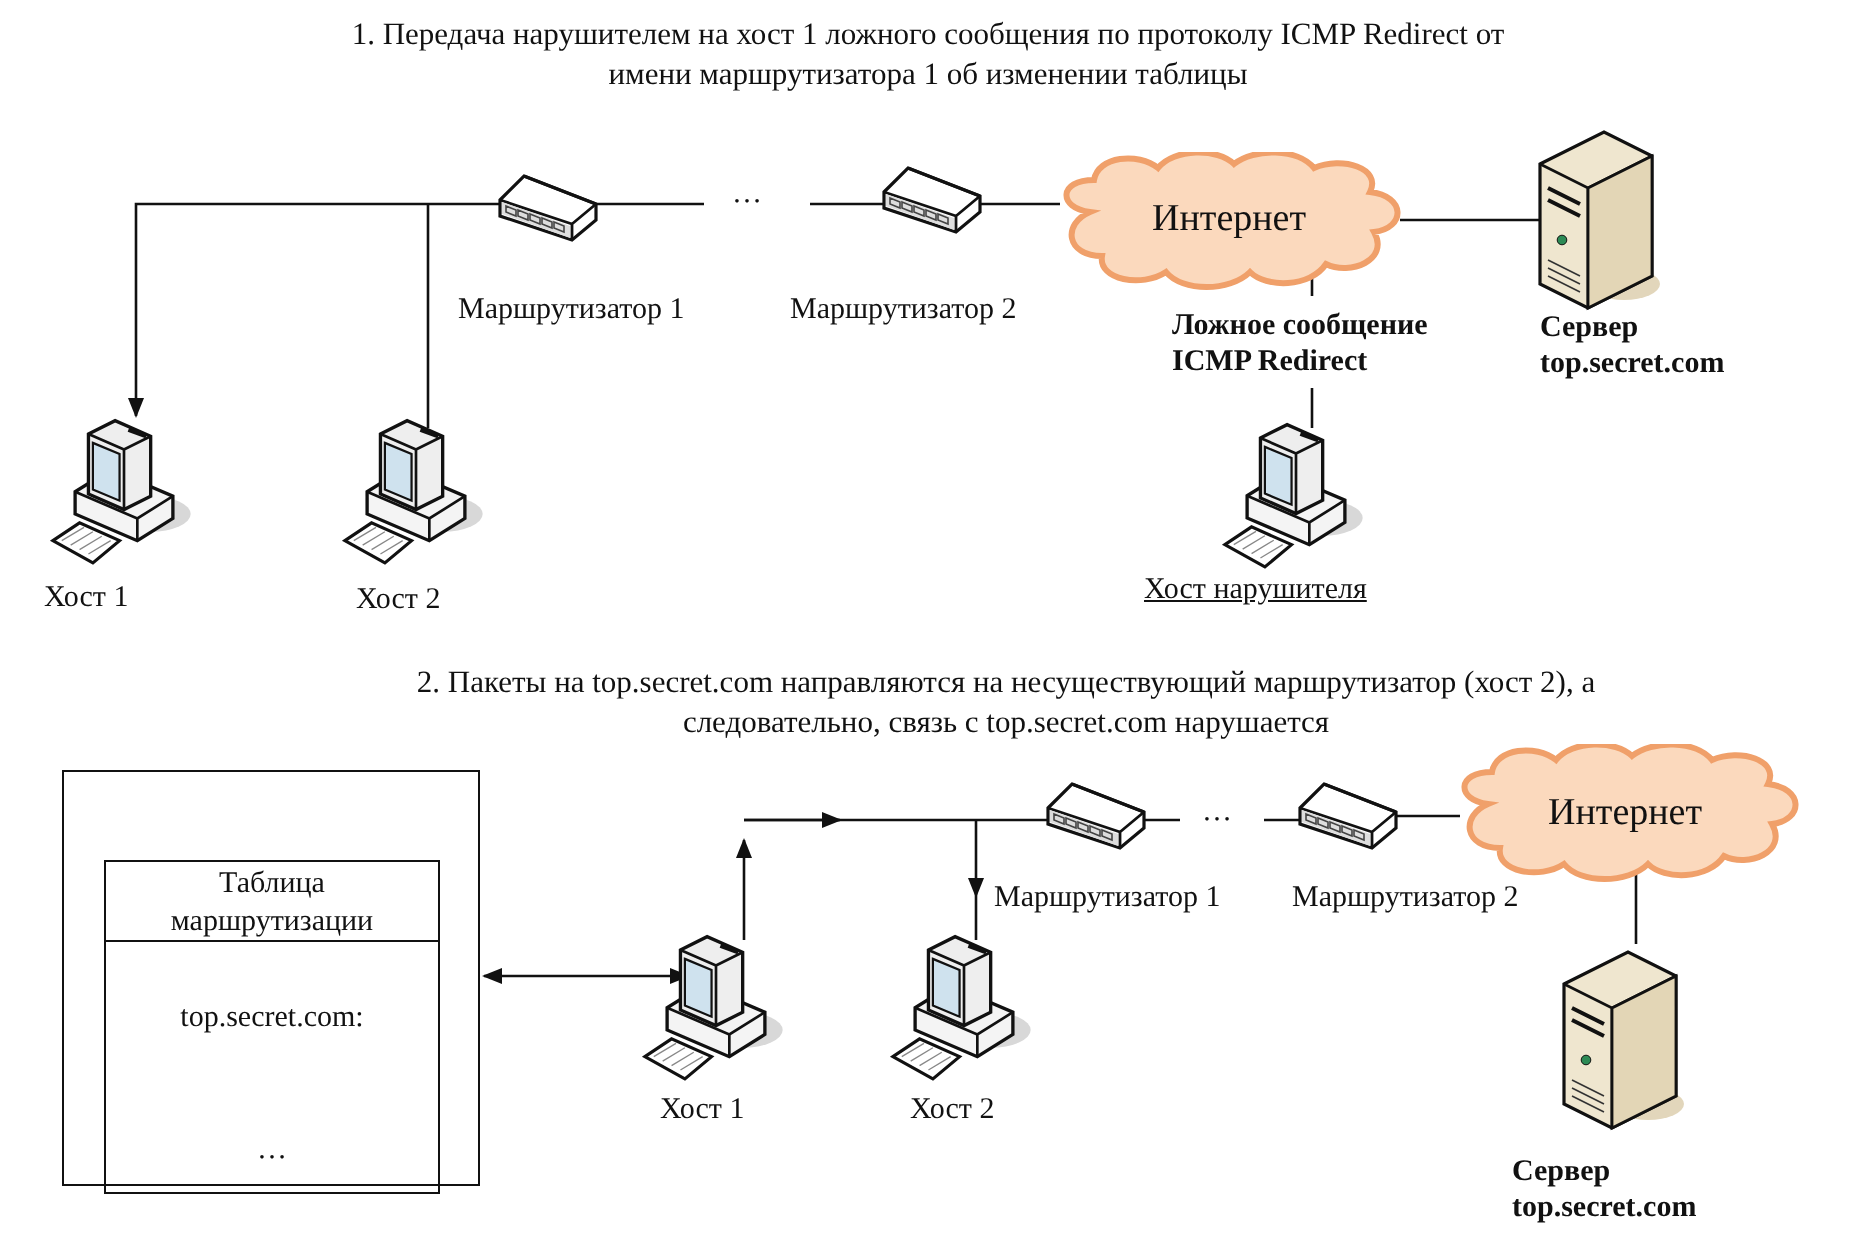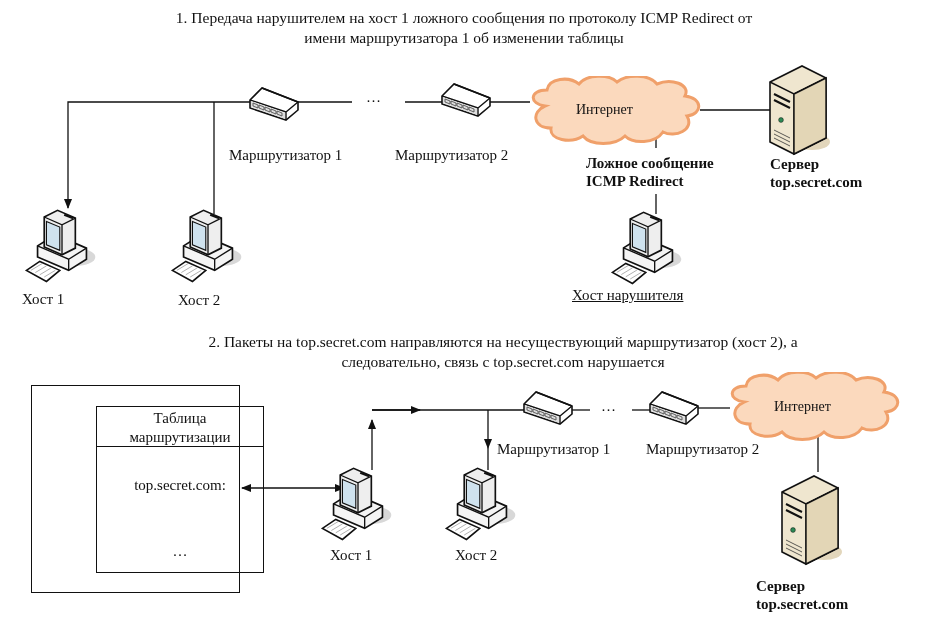--- a/index.html
+++ b/index.html
@@ -1,23 +1,23 @@
 <!DOCTYPE html>
 <html><head>
 <meta charset="utf-8">
 <style>
   html,body{margin:0;padding:0;background:#fff;}
   body{width:928px;height:619px;position:relative;overflow:hidden;font-family:"Liberation Serif","DejaVu Serif",serif;color:#111;}
   svg{position:absolute;left:0;top:0;}
   .t{position:absolute;font-size:15px;line-height:18px;white-space:nowrap;}
   .c{font-weight:bold;}
   .cap{position:absolute;font-size:15.5px;line-height:20px;text-align:center;white-space:nowrap;}
-  .cloud-lbl{position:absolute;font-size:14px;line-height:22px;}
+  .cloud-lbl{position:absolute;font-size:19px;line-height:22px;}
   .table-box{position:absolute;left:31px;top:385px;width:207px;height:206px;border:1.5px solid #111;}
-  .table-inner{position:absolute;left:52px;top:406px;width:166px;height:165px;border:1.5px solid #111;margin-left:44px;}
+  .table-inner{position:absolute;left:52px;top:430px;width:166px;height:165px;border:1.5px solid #111;}
   .table-head{position:absolute;left:0;top:0;width:166px;height:40px;border-bottom:1.5px solid #111;text-align:center;font-size:15px;line-height:19px;padding-top:2px;box-sizing:border-box;}
   .table-body{position:absolute;left:0;top:68px;width:166px;text-align:center;font-size:15px;line-height:20px;}
   .table-dots{position:absolute;left:0;top:136px;width:166px;text-align:center;font-size:15px;}
 </style>
 </head>
 <body>
 
 <svg width="928" height="619" viewBox="0 0 928 619">
   <defs>
     <marker id="arr" markerWidth="10" markerHeight="10" refX="9" refY="5" orient="auto" markerUnits="userSpaceOnUse">

